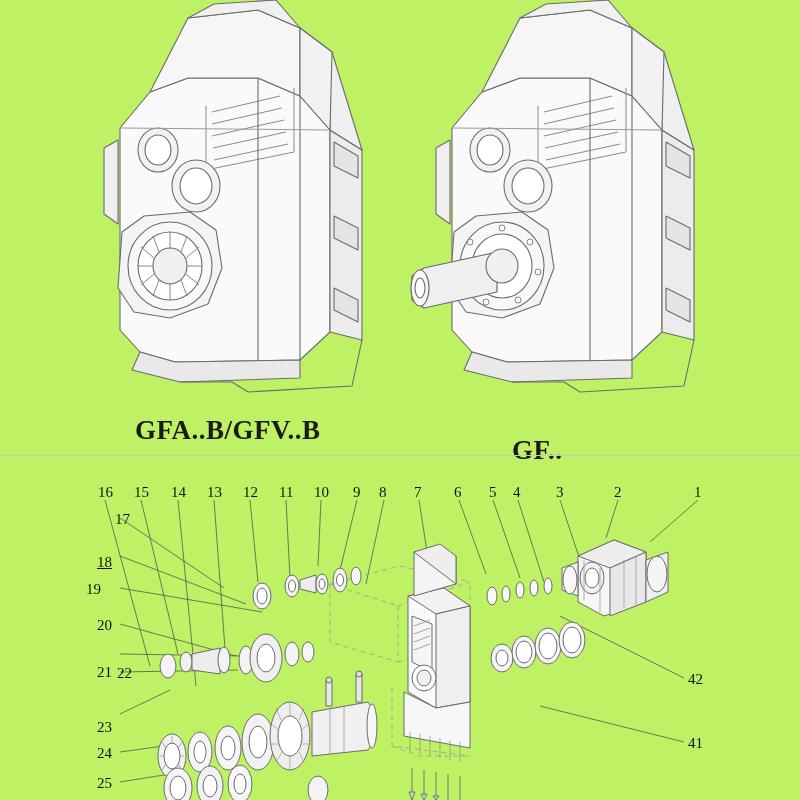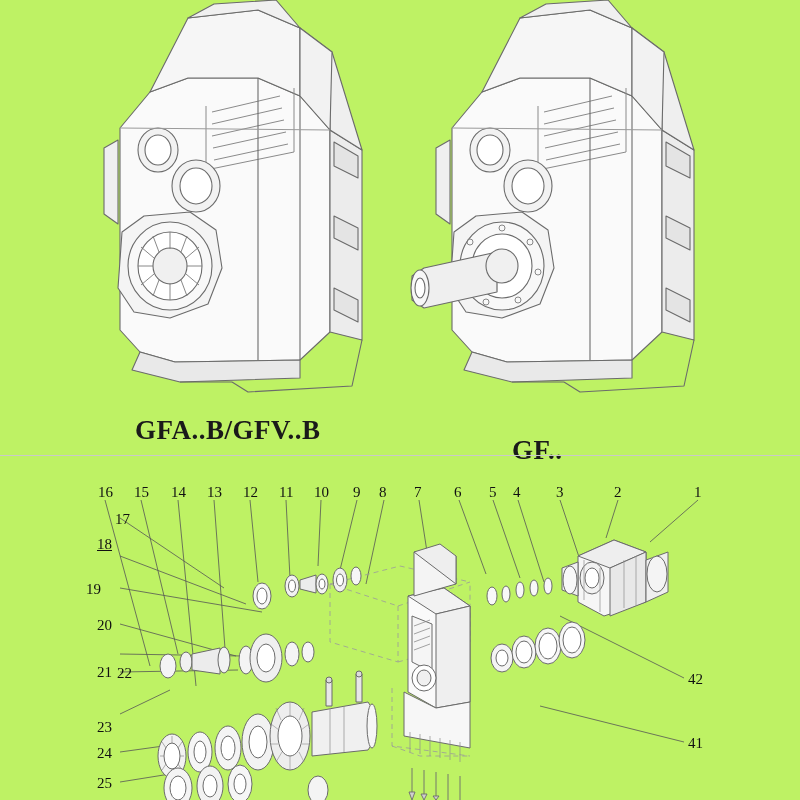--- a/index.html
+++ b/index.html
@@ -399,21 +399,21 @@
     <div class="num" style="left:379px; top:28px;">8</div>
     <div class="num" style="left:414px; top:28px;">7</div>
     <div class="num" style="left:454px; top:28px;">6</div>
     <div class="num" style="left:489px; top:28px;">5</div>
     <div class="num" style="left:513px; top:28px;">4</div>
     <div class="num" style="left:556px; top:28px;">3</div>
     <div class="num" style="left:614px; top:28px;">2</div>
     <div class="num" style="left:694px; top:28px;">1</div>
 
     <div class="num" style="left:115px; top:55px;">17</div>
-    <div class="num" style="left:97px; top:80px;text-decoration:underline;">18</div>
+    <div class="num" style="left:97px; top:98px;text-decoration:underline;">18</div>
     <div class="num" style="left:86px; top:125px;">19</div>
     <div class="num" style="left:97px; top:161px;">20</div>
     <div class="num" style="left:97px; top:191px;margin-top:17px;">21</div>
     <div class="num" style="left:97px; top:209px;margin-left:20px;">22</div>
     <div class="num" style="left:97px; top:263px;">23</div>
     <div class="num" style="left:97px; top:289px;">24</div>
     <div class="num" style="left:97px; top:319px;">25</div>
 
     <div class="num" style="left:688px; top:215px;">42</div>
     <div class="num" style="left:688px; top:279px;">41</div>

